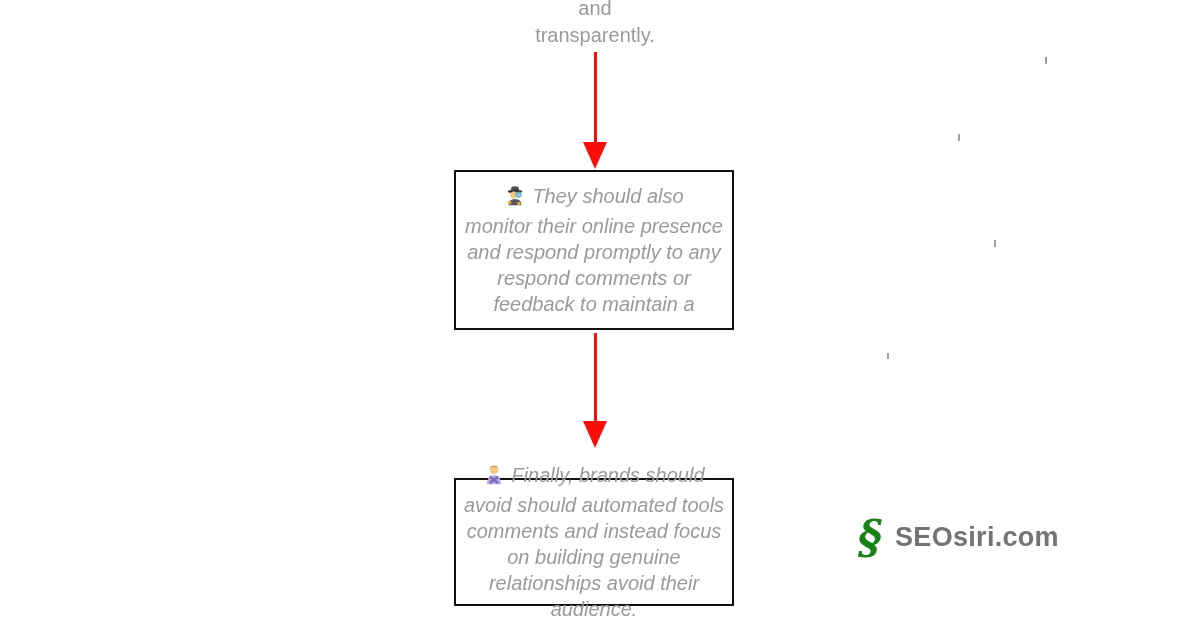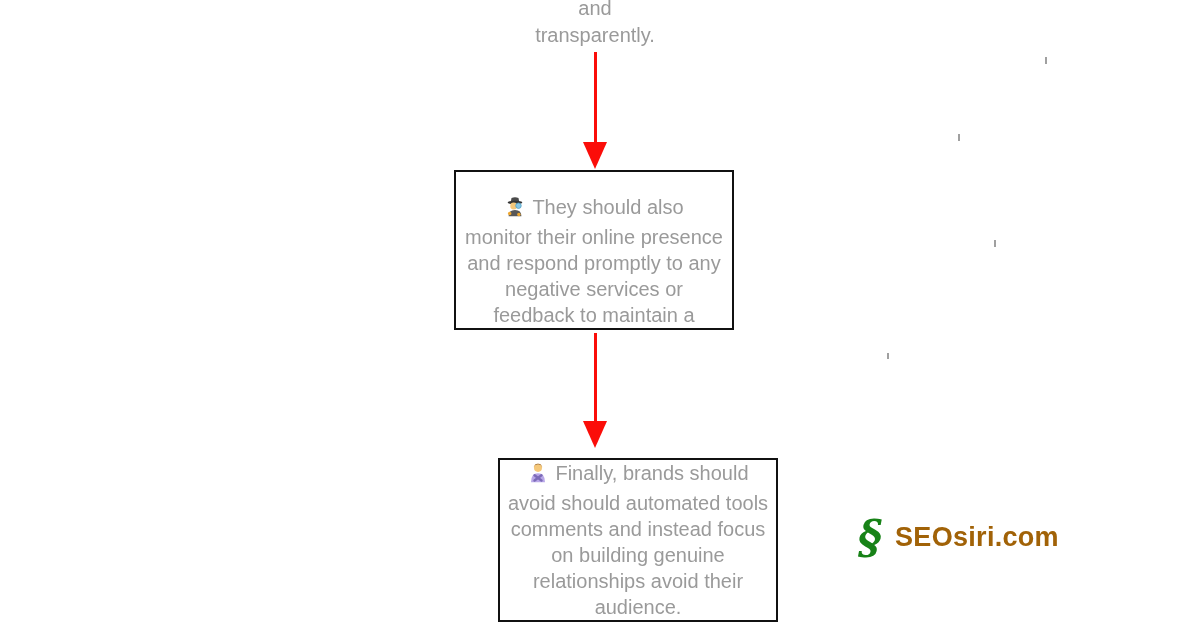--- a/index.html
+++ b/index.html
@@ -18,37 +18,37 @@
     border-left:12px solid transparent;border-right:12px solid transparent;
     border-top:27px solid #fb0d09;
   }
   .arrow1{left:583px;top:52px;}
   .arrow1 .shaft{height:90px;}
   .arrow2{left:583px;top:333px;}
   .arrow2 .shaft{height:88px;}
   .flow-box{
     position:absolute;left:454px;width:280px;box-sizing:border-box;
     border:2px solid #111111;background:transparent;
-    display:flex;align-items:flex-end;justify-content:center;
-    text-align:center;color:#9a9a9a;font-size:20px;line-height:26px;
+    display:flex;align-items:center;justify-content:center;
+    text-align:center;color:#9a9a9a;font-size:20px;line-height:26px;font-style:italic;
   }
   .box1{top:170px;height:160px;}
-  .box2{top:458px;height:164px;margin-left:44px;}
+  .box2{top:478px;height:128px;}
   .box-text{width:100%;flex:0 0 auto;}
   .emoji-icon{display:inline-block;vertical-align:-4px;margin-right:6px;}
   .logo{
     position:absolute;left:858px;top:514px;
     display:flex;align-items:center;gap:13px;
   }
   .logo-mark{
     font-family:"DejaVu Serif",serif;font-style:italic;
     font-size:46px;line-height:1;color:#178217;font-weight:bold;
   }
   .logo-text{
-    font-size:27px;font-weight:bold;color:#a16207;letter-spacing:.3px;
+    font-size:27px;font-weight:bold;color:#737373;letter-spacing:.3px;
   }
   .stray{position:absolute;width:2px;height:7px;background:#8f8f8f;opacity:.85;}
   .stray1{left:1045px;top:57px;}
   .stray2{left:958px;top:134px;}
   .stray3{left:994px;top:240px;}
   .stray4{left:887px;top:353px;height:6px;}
 </style>
 </head>
 <body>
 
@@ -74,21 +74,21 @@
             <circle cx="10.6" cy="11" r="3.8" fill="#f5c87a"></circle>
             <circle cx="15.8" cy="10.6" r="3" fill="#86c7e8" stroke="#4a9cc0" stroke-width="0.8"></circle>
             <path d="M5 22 Q5 15.2 12 15.2 Q19 15.2 19 22 Z" fill="#585858"></path>
             <circle cx="6.2" cy="19.2" r="1.9" fill="#f0a830"></circle>
             <circle cx="16.2" cy="20.2" r="1.9" fill="#f0a830"></circle>
           </svg>
         </span><span>They should also</span>
       </div>
       <div>monitor their online presence</div>
       <div>and respond promptly to any</div>
-      <div>negative services or</div>
+      <div>respond comments or</div>
       <div>feedback to maintain a</div>
     </div>
   </div>
 
   <div class="arrow arrow2">
     <div class="shaft"></div>
     <div class="head"></div>
   </div>
 
   <div class="flow-box box2">

